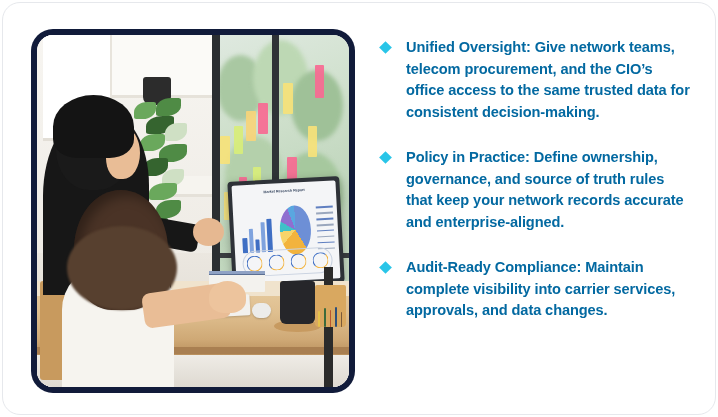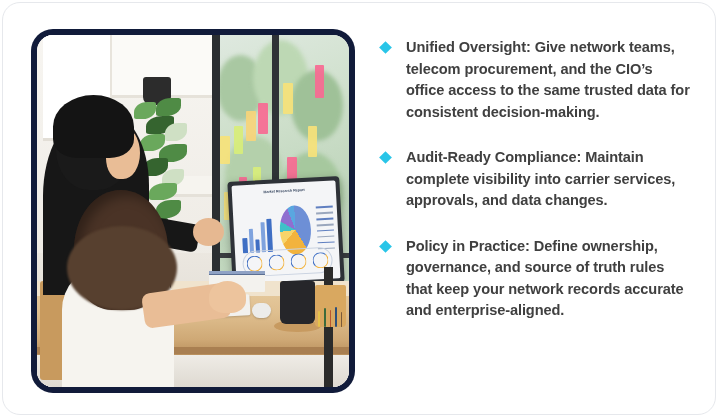--- a/index.html
+++ b/index.html
@@ -184,21 +184,21 @@
     width:9px; height:9px;
     background:#29c5e8;
     transform:rotate(45deg);
     margin-top:6px; margin-right:16px;
   }
   .bullet-text{
     flex:1 1 auto;
     font-size:14.6px;
     line-height:21.5px;
     font-weight:bold;
-    color:#404040;
+    color:#0369a1;
     letter-spacing:-0.1px;
   }
 </style>
 </head>
 <body>
 
 <div class="card">
 
   <div class="photo-frame">
     <div class="photo">
@@ -321,23 +321,23 @@
 
   <div class="bullets">
 
     <div class="bullet-row">
       <div class="diamond"></div>
       <div class="bullet-text">Unified Oversight: Give network teams, telecom procurement, and the CIO’s office access to the same trusted data for consistent decision-making.</div>
     </div>
 
     <div class="bullet-row">
       <div class="diamond"></div>
+      <div class="bullet-text">Policy in Practice: Define ownership, governance, and source of truth rules that keep your network records accurate and enterprise-aligned.</div>
+    </div>
+
+    <div class="bullet-row">
+      <div class="diamond"></div>
       <div class="bullet-text">Audit-Ready Compliance: Maintain complete visibility into carrier services, approvals, and data changes.</div>
     </div>
 
-    <div class="bullet-row">
-      <div class="diamond"></div>
-      <div class="bullet-text">Policy in Practice: Define ownership, governance, and source of truth rules that keep your network records accurate and enterprise-aligned.</div>
-    </div>
-
   </div>
 
 </div>
 
 </body></html>

